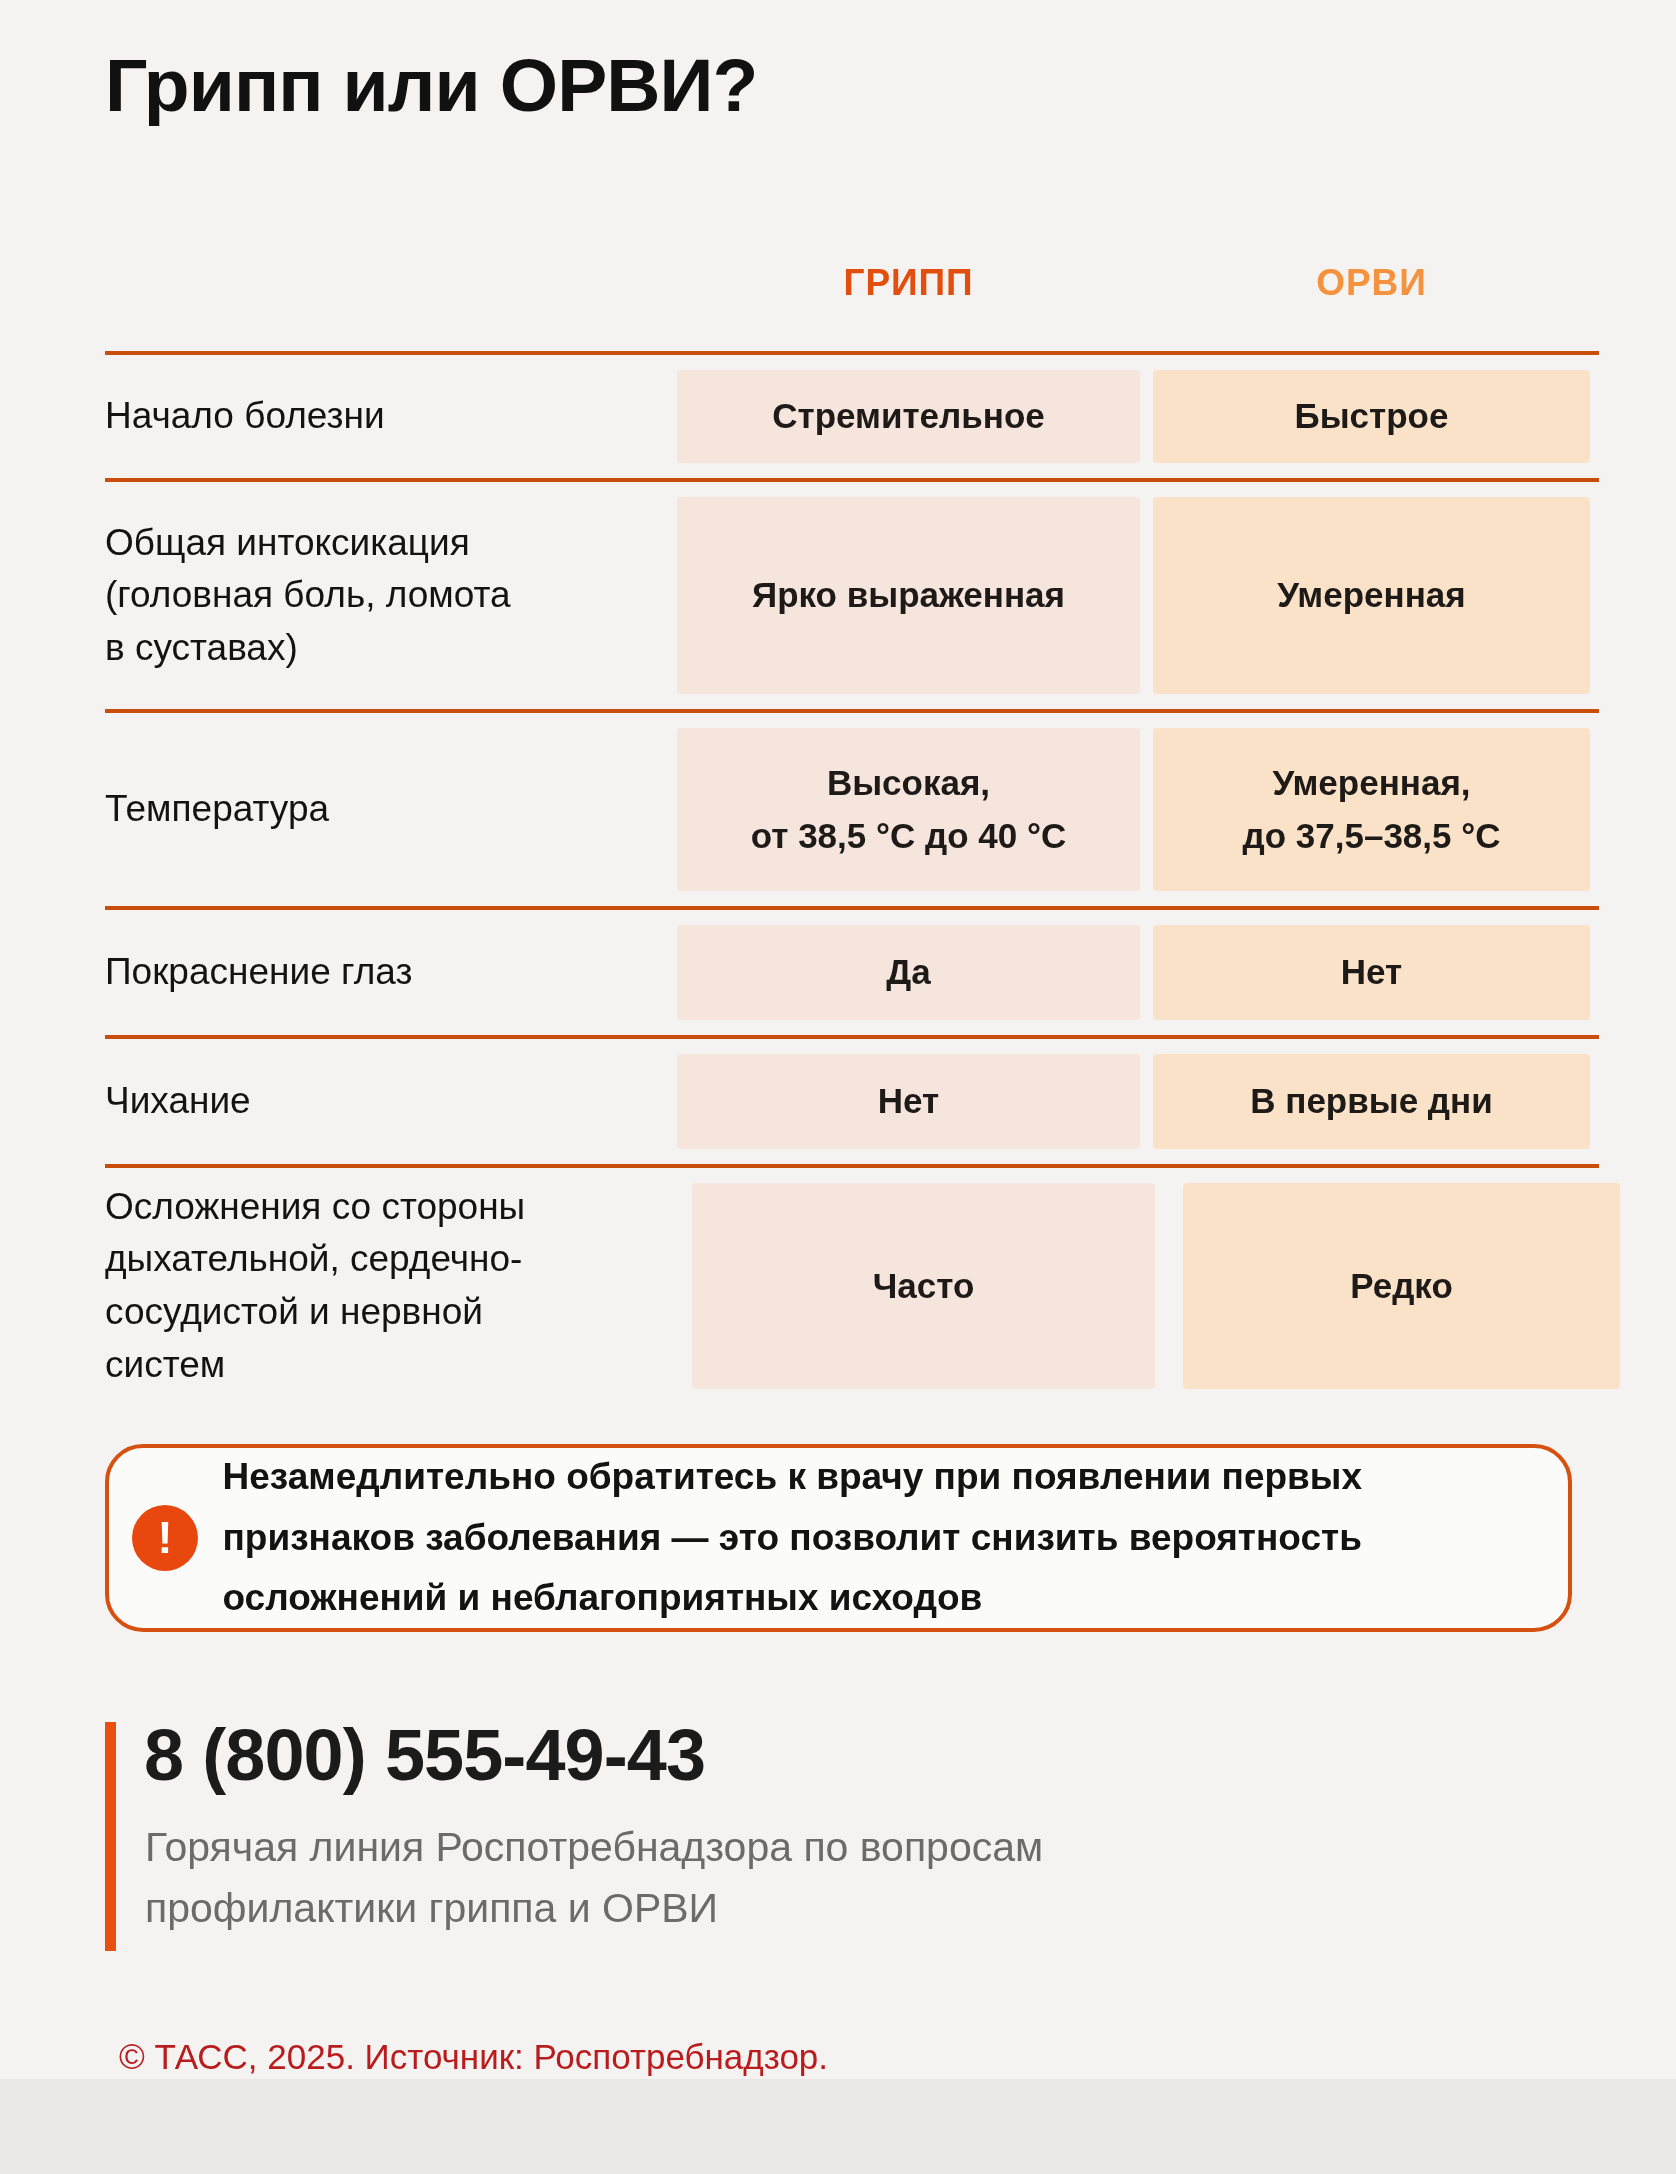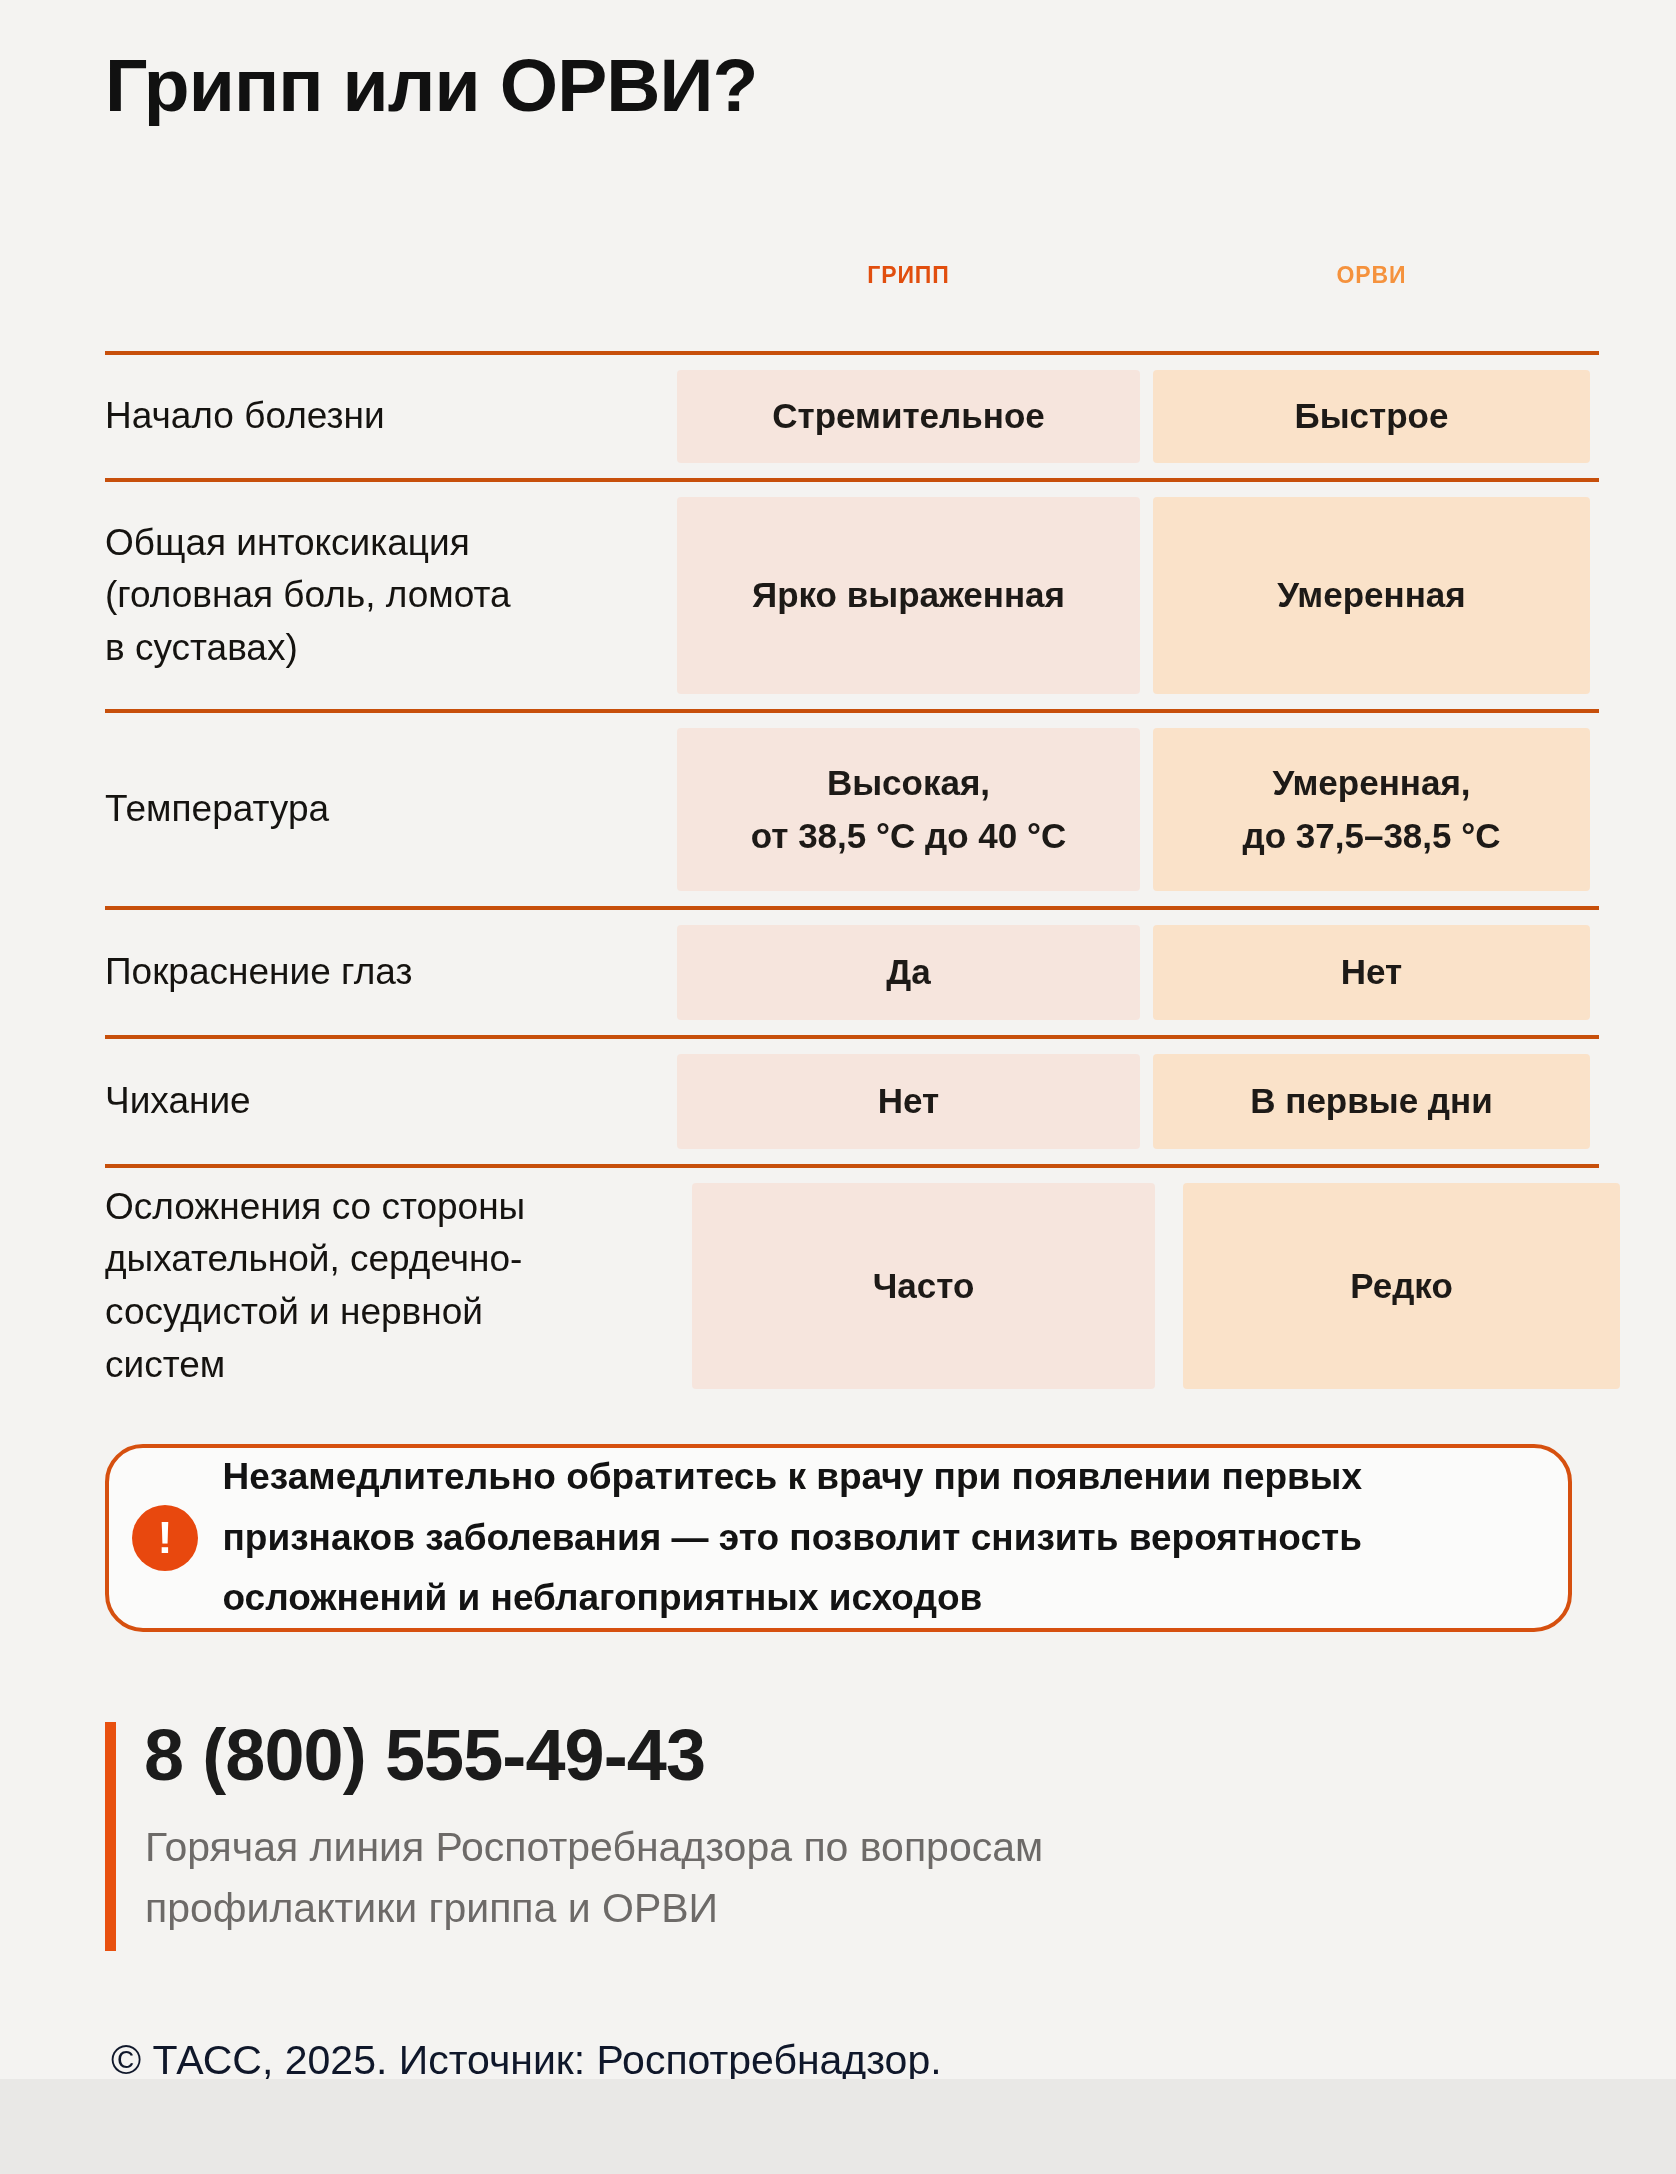--- a/index.html
+++ b/index.html
@@ -28,21 +28,21 @@
     grid-template-columns: 559px 463px 437px;
     column-gap: 13px;
   }
   .hdr-row {
     position: absolute;
     left: 105px;
     top: 262px;
     width: 1494px;
   }
   .hdr {
-    font-size: 23px;
+    font-size: 37px;
     font-weight: 700;
     text-align: center;
     letter-spacing: 0.9px;
   }
   .hdr.flu  { color: #e14e0e; }
   .hdr.orvi { color: #f5923d; }
 
   .table {
     position: absolute;
     left: 105px;
@@ -140,24 +140,24 @@
     left: 145px;
     top: 1817px;
     max-width: 978px;
     font-size: 41px;
     font-weight: 400;
     line-height: 1.48;
     color: #6d6a68;
   }
   .footer {
     position: absolute;
-    left: 111px;
+    left: 119px;
     top: 2037px;
-    font-size: 41px;
-    color: #0f172a;
+    font-size: 35px;
+    color: #b91c1c;
   }
 </style>
 </head>
 <body>
 
 <div class="page">
 
   <div class="title">Грипп или ОРВИ?</div>
 
   <div class="hdr-row cols">

